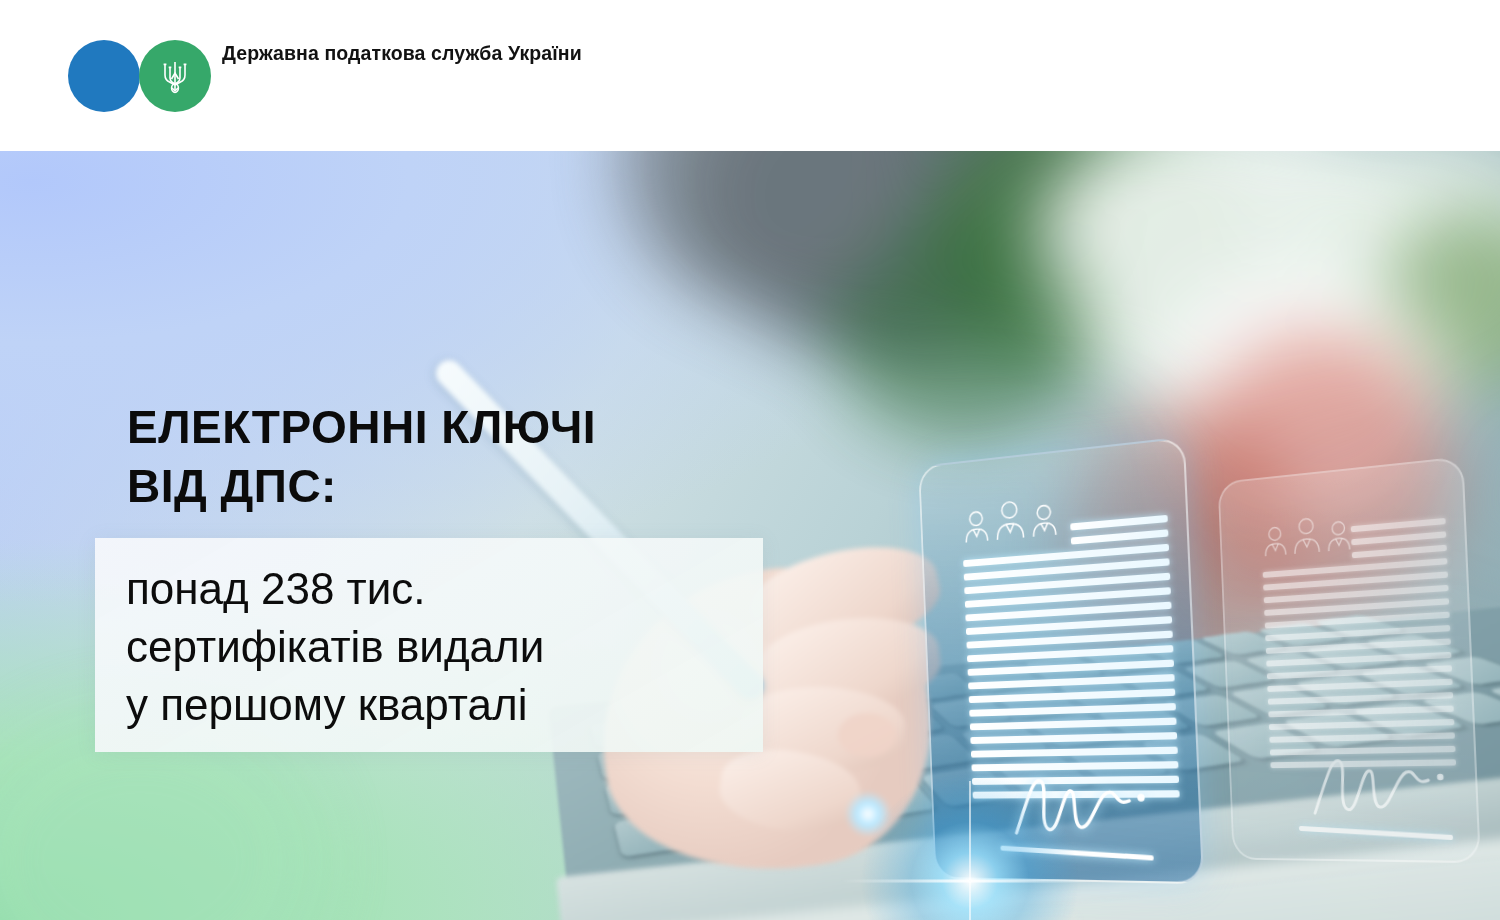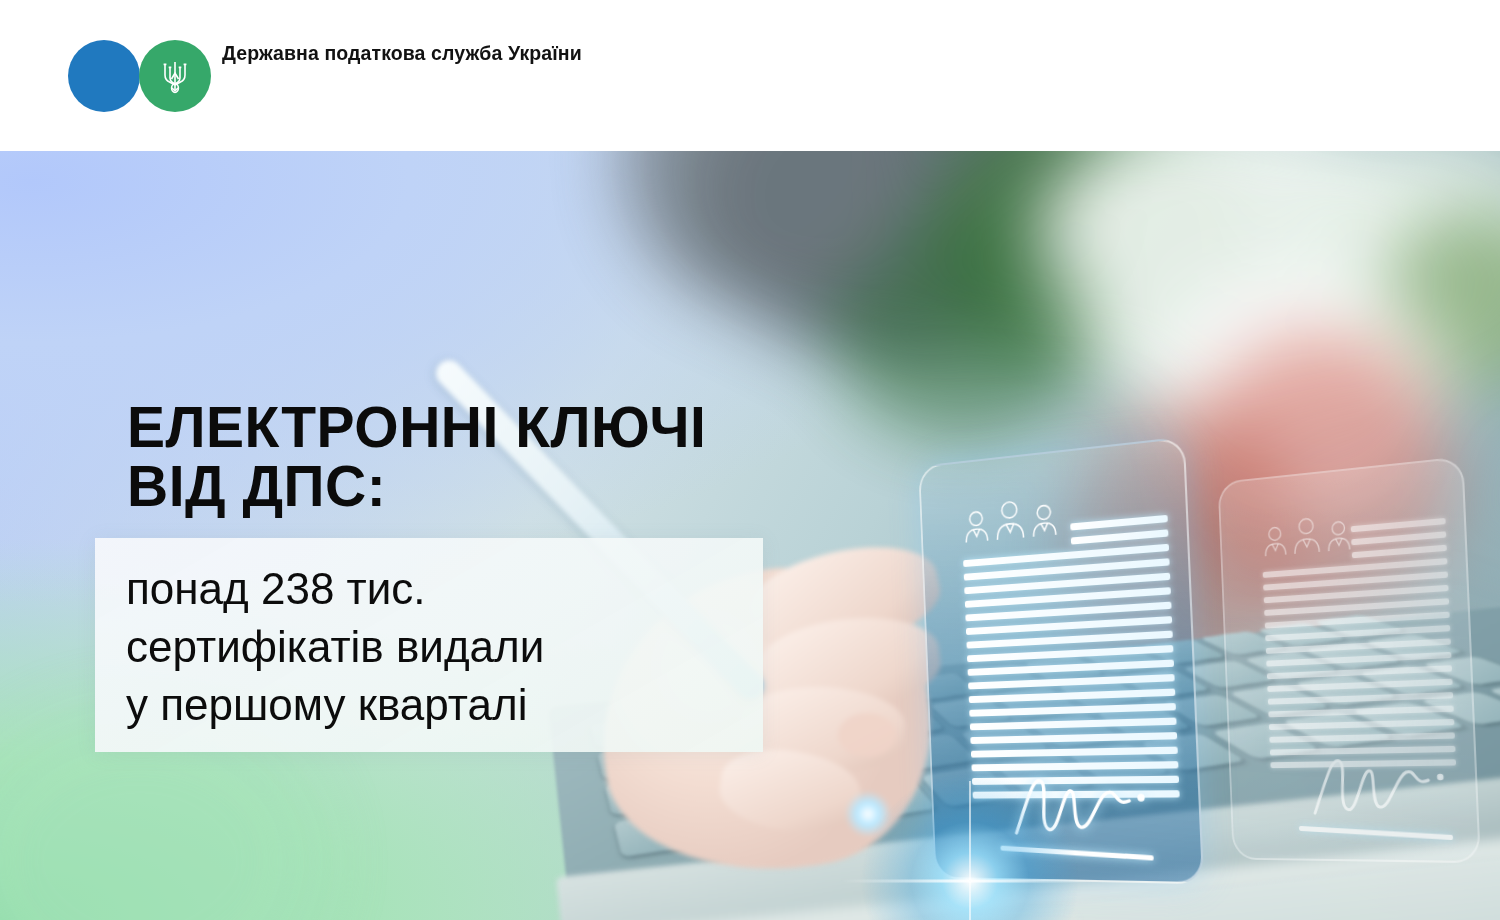--- a/index.html
+++ b/index.html
@@ -120,21 +120,21 @@
            box-shadow:0 0 7px rgba(190,235,255,.85); }
   .doc-b .dline { background:linear-gradient(90deg,rgba(255,255,255,.88),rgba(255,255,255,.7));
                   box-shadow:0 0 5px rgba(255,255,255,.6); height:6px; margin-bottom:7px; }
   .sig { position:absolute; left:84px; bottom:34px; width:150px; height:78px; }
   .sig-line { position:absolute; left:72px; bottom:24px; width:158px; height:5px;
               background:#ffffff; box-shadow:0 0 8px rgba(190,235,255,.9); border-radius:2px;
               transform:rotate(3deg); }
 
   
   .headline { position:absolute; left:127px; top:398px; z-index:50;
-              font-weight:bold; font-size:57px; line-height:59px; letter-spacing:.5px;
+              font-weight:bold; font-size:46px; line-height:59px; letter-spacing:.5px;
               color:#0b0b0b; white-space:pre-line; }
   .callout { position:absolute; left:95px; top:538px; width:668px; height:214px; z-index:50;
              border-radius:0;
              background:linear-gradient(150deg, rgba(246,248,252,.93) 0%,
                         rgba(243,248,248,.92) 55%, rgba(238,247,243,.91) 100%);
              box-shadow:0 2px 18px rgba(120,150,160,.12); }
   .callout-text { position:absolute; left:31px; top:22px; width:620px;
                   font-size:44px; line-height:58px; color:#0c0c0c; white-space:pre-line; }
 </style>
 </head>

